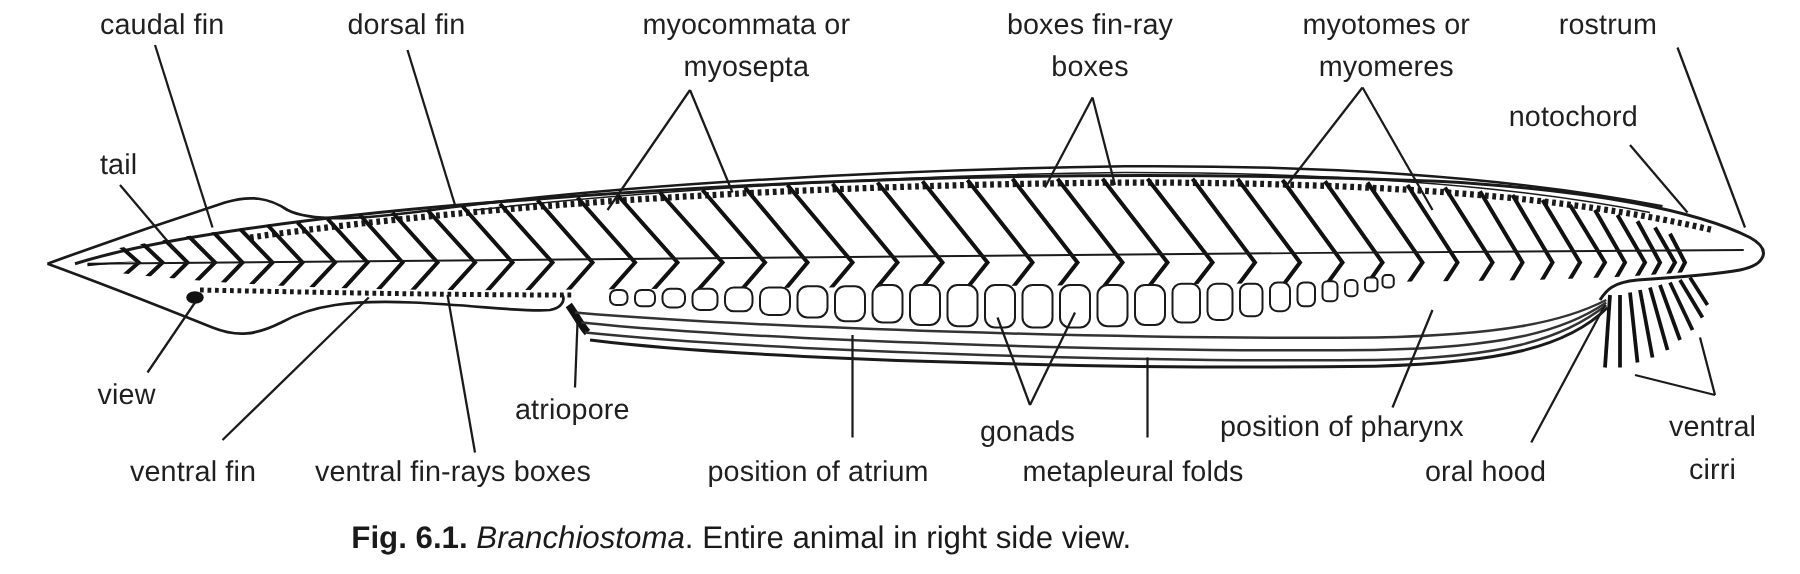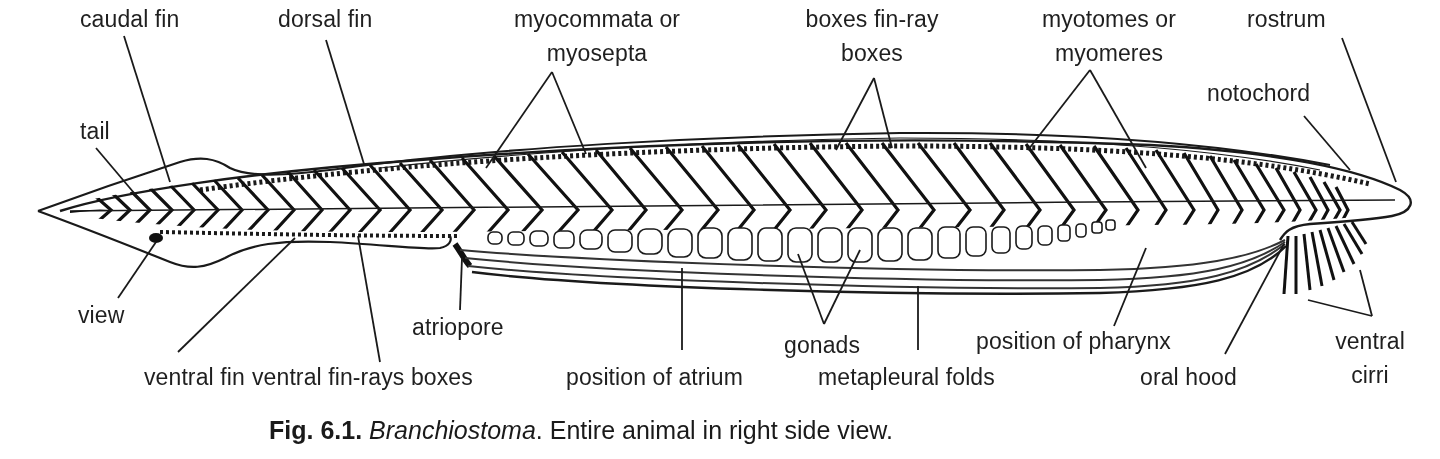--- a/index.html
+++ b/index.html
@@ -2,21 +2,21 @@
 <html><head>
 <meta charset="utf-8">
 <style>
   html, body { margin: 0; padding: 0; background: #ffffff; }
   body { width: 1440px; height: 459px; position: relative; overflow: hidden;
          font-family: "Liberation Sans", "DejaVu Sans", sans-serif; color: #1a1a1a; }
   #figure { position: absolute; left: 0; top: 0; width: 1440px; height: 459px; }
   .lbl { position: absolute; font-size: 23px; line-height: 26px; color: #1f1f1f;
          white-space: nowrap; letter-spacing: 0.1px; }
   .lbl.center { text-align: right; transform: translateX(-50%); }
-  .caption { position: absolute; left: 0; width: 1162px; top: 416px; text-align: center;
+  .caption { position: absolute; left: 12px; width: 1162px; top: 416px; text-align: center;
              font-size: 25px; color: #1a1a1a; }
   .caption b { font-weight: bold; }
   .caption i { font-style: italic; }
 </style>
 </head>
 <body>
 
 <svg id="figure" viewBox="0 0 1440 459" xmlns="http://www.w3.org/2000/svg">
   <defs>
     <clipPath id="bodyClip">
@@ -170,21 +170,21 @@
 <div class="lbl center" style="left:597px;top:6px;">myocommata or</div>
 <div class="lbl center" style="left:597px;top:40px;">myosepta</div>
 <div class="lbl center" style="left:872px;top:6px;">boxes fin-ray</div>
 <div class="lbl center" style="left:872px;top:40px;">boxes</div>
 <div class="lbl center" style="left:1109px;top:6px;">myotomes or</div>
 <div class="lbl center" style="left:1109px;top:40px;">myomeres</div>
 <div class="lbl" style="left:1247px;top:6px;">rostrum</div>
 <div class="lbl" style="left:1207px;top:80px;">notochord</div>
 <div class="lbl" style="left:80px;top:118px;">tail</div>
 <div class="lbl" style="left:78px;top:302px;">view</div>
-<div class="lbl" style="left:104px;top:364px;margin-left:40px;">ventral fin</div>
+<div class="lbl" style="left:104px;top:364px;">ventral fin</div>
 <div class="lbl" style="left:252px;top:364px;">ventral fin-rays boxes</div>
 <div class="lbl" style="left:412px;top:314px;">atriopore</div>
 <div class="lbl" style="left:566px;top:364px;">position of atrium</div>
 <div class="lbl" style="left:784px;top:332px;">gonads</div>
 <div class="lbl" style="left:818px;top:364px;">metapleural folds</div>
 <div class="lbl" style="left:976px;top:328px;">position of pharynx</div>
 <div class="lbl" style="left:1140px;top:364px;">oral hood</div>
 <div class="lbl center" style="left:1370px;top:328px;">ventral</div>
 <div class="lbl center" style="left:1370px;top:362px;">cirri</div>
 

